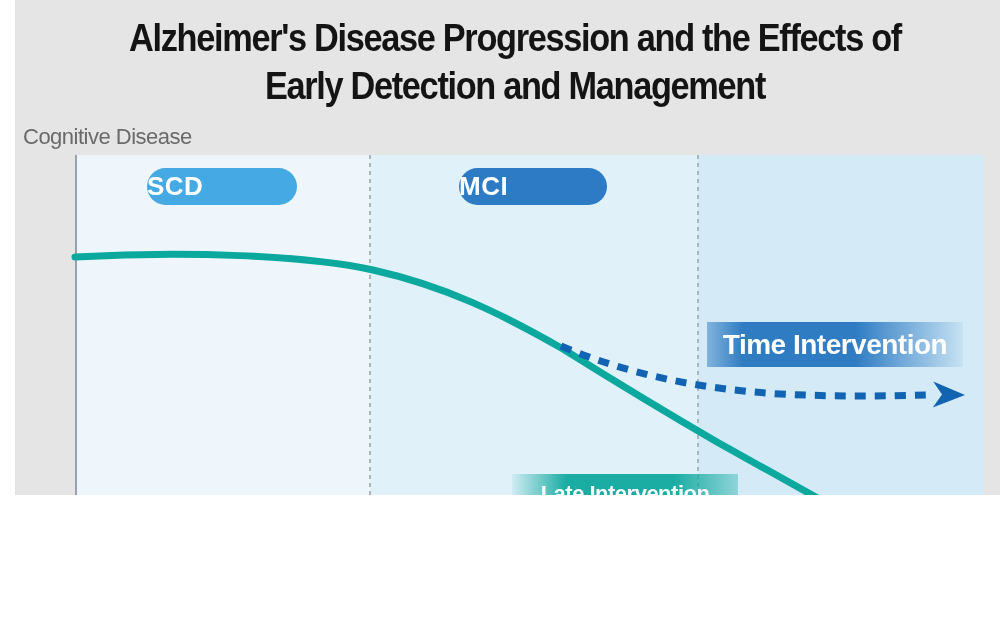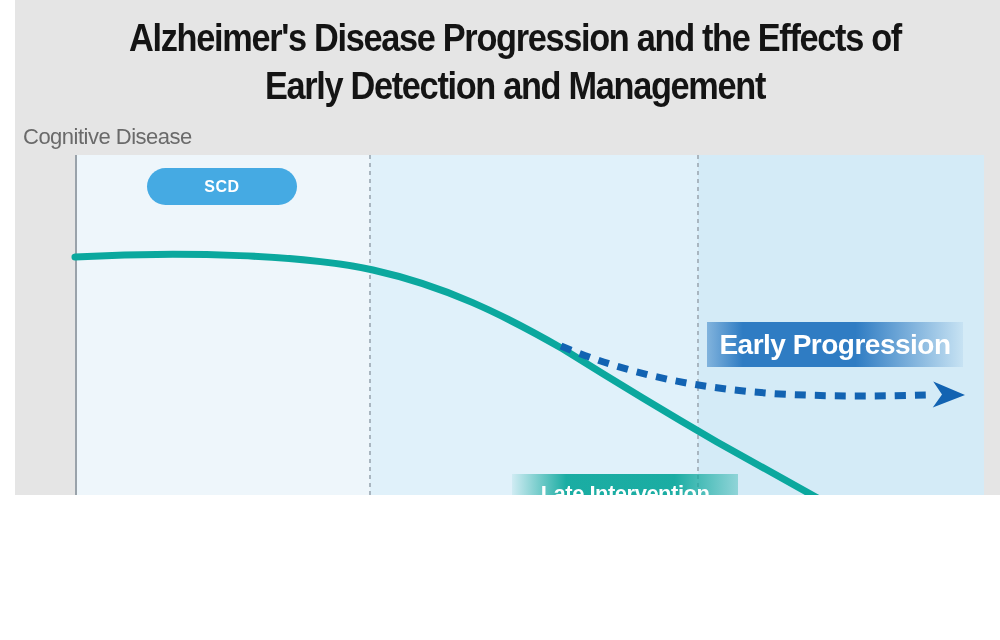--- a/index.html
+++ b/index.html
@@ -66,26 +66,26 @@
     background: repeating-linear-gradient(to bottom, #a9b6c0 0 4px, transparent 4px 8px);
   }
   .divider-1 { left: 292px; }
   .divider-2 { left: 620px; }
   .pill {
     position: absolute;
     top: 168px;
     height: 37px;
     border-radius: 19px;
     color: #ffffff;
-    font-size: 16px;
+    font-size: 26px;
     font-weight: 700;
     letter-spacing: 0.5px;
     display: flex;
     align-items: center;
-    justify-content: center;
+    justify-content: flex-start;
   }
   .pill-scd { left: 132px; width: 150px; background: #45aae3; }
   .pill-mci { left: 444px; width: 148px; background: #2d7bc5; }
   .pill-add { left: 750px; width: 148px; background: #0a61ae; }
   .curves { position: absolute; left: 0; top: 0; pointer-events: none; }
   .ribbon {
     position: absolute;
     color: #ffffff;
     font-weight: 700;
     display: flex;
@@ -124,38 +124,41 @@
     <div class="band band-scd"></div>
     <div class="band band-mci"></div>
     <div class="band band-add"></div>
     <div class="divider divider-1"></div>
     <div class="divider divider-2"></div>
   </div>
 
   <div class="pill pill-scd">
     <span>SCD</span>
   </div>
+  <div class="pill pill-mci">
+    <span>MCI</span>
+  </div>
 
   <svg class="curves" width="1000" height="640" viewBox="0 0 1000 640">
 
     <path d="M 60 257
              C 170 251 290 255 358 270
              C 430 286 487 314 548 349
              C 612 389 652 413 702 442
              L 876 539" fill="none" stroke="#0ba89e" stroke-width="7" stroke-linecap="round"></path>
     <path d="M 0 0 L -31 -13 L -22 0 L -31 13 Z" transform="translate(900,553) rotate(30.5)" fill="#0ba89e"></path>
 
     <path d="M 546 346
              C 615 375 685 389 765 394
              C 825 397 872 396 914 395" fill="none" stroke="#1263b2" stroke-width="7" stroke-dasharray="11 9"></path>
     <path d="M 0 0 L -32 -13 L -23 0 L -32 13 Z" transform="translate(950,395) rotate(1)" fill="#1263b2"></path>
   </svg>
 
   <div class="ribbon ribbon-early">
-    <span>Early Progression</span>
+    <span>Time Intervention</span>
   </div>
   <div class="ribbon ribbon-late">
     <span>Late Intervention</span>
   </div>
 
   <div class="x-label">Time</div>
 
 </div>
 
 </body></html>

